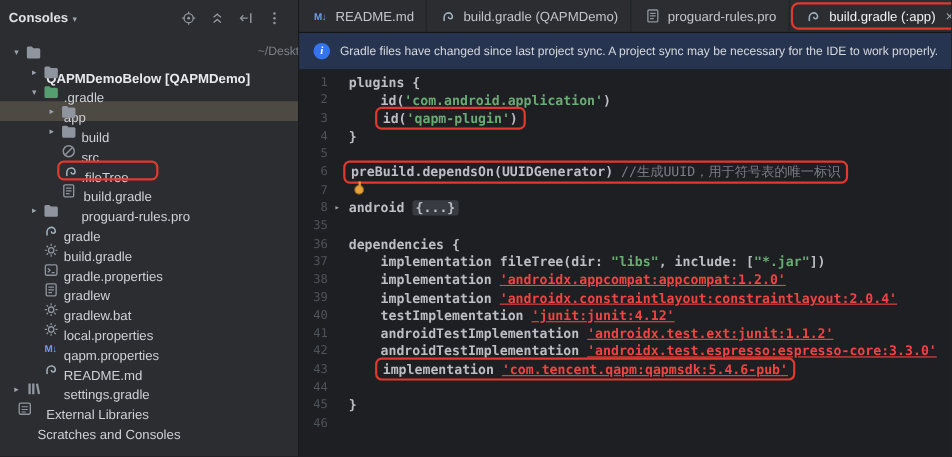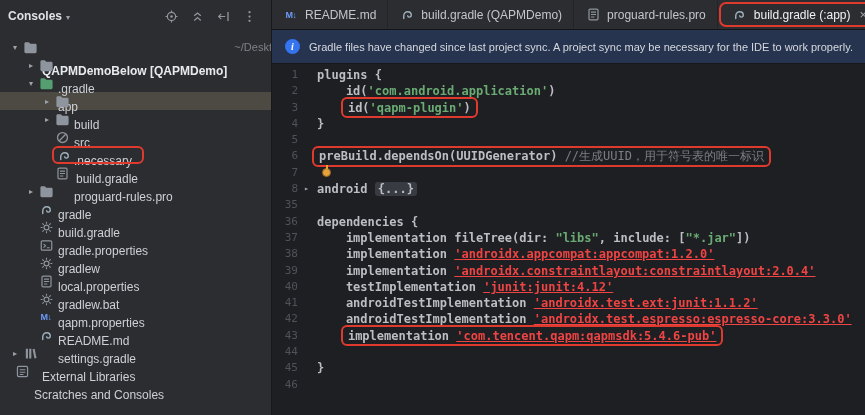--- a/index.html
+++ b/index.html
@@ -140,21 +140,21 @@
           <span class="label">src</span>
         </div>
         <div class="tree-row" style="padding-left: 40px;">
           <span class="arrow"></span>
           <span class="icon">
             <svg width="15" height="15" viewBox="0 0 16 16">
               <circle cx="8" cy="8" r="5.3" fill="none" stroke="#8f959e" stroke-width="1.4"></circle>
               <line x1="4.6" y1="11.4" x2="11.4" y2="4.6" stroke="#8f959e" stroke-width="1.4"></line>
             </svg>
           </span>
-          <span class="label">.necessary</span>
+          <span class="label">.fileTree</span>
         </div>
         <div class="tree-row" style="padding-left: 40px;">
           <span class="arrow"></span>
           <span class="red-wrap">
             <span class="icon">
               <svg width="15" height="15" viewBox="0 0 16 16">
                 <path d="M4 12.3V9.5C4 7 5.8 5 8.3 5c2.1 0 3.7 1.6 3.7 3.6 0 1.2-.9 2.2-2 2.2-.9 0-1.6-.6-1.8-1.4" fill="none" stroke="#9fb1bd" stroke-width="1.5" stroke-linecap="round"></path>
               </svg>
             </span>
             <span class="label">build.gradle</span>
@@ -205,35 +205,35 @@
               <rect x="2.4" y="3" width="11.2" height="10" rx="1.3" fill="none" stroke="#8f959e" stroke-width="1.3"></rect>
               <path d="M4.8 6.2l2.2 2-2.2 2M8.4 10.4h3" fill="none" stroke="#8f959e" stroke-width="1.2"></path>
             </svg>
           </span>
           <span class="label">gradlew</span>
         </div>
         <div class="tree-row" style="padding-left: 24px;">
           <span class="arrow"></span>
           <span class="icon">
             <svg width="15" height="15" viewBox="0 0 16 16">
+              <rect x="3.2" y="2.2" width="9.6" height="11.6" rx="1.2" fill="none" stroke="#8f959e" stroke-width="1.3"></rect>
+              <path d="M5.3 5.4h5.4M5.3 8h5.4M5.3 10.6h3.6" stroke="#8f959e" stroke-width="1.2"></path>
+            </svg>
+          </span>
+          <span class="label">gradlew.bat</span>
+        </div>
+        <div class="tree-row" style="padding-left: 24px;">
+          <span class="arrow"></span>
+          <span class="icon">
+            <svg width="15" height="15" viewBox="0 0 16 16">
               <circle cx="8" cy="8" r="2.6" fill="none" stroke="#8f959e" stroke-width="1.3"></circle>
               <path d="M8 1.8v2.1M8 12.1v2.1M1.8 8h2.1M12.1 8h2.1M3.6 3.6l1.5 1.5M10.9 10.9l1.5 1.5M12.4 3.6l-1.5 1.5M5.1 10.9l-1.5 1.5" stroke="#8f959e" stroke-width="1.2"></path>
             </svg>
           </span>
           <span class="label">local.properties</span>
-        </div>
-        <div class="tree-row" style="padding-left: 24px;">
-          <span class="arrow"></span>
-          <span class="icon">
-            <svg width="15" height="15" viewBox="0 0 16 16">
-              <rect x="3.2" y="2.2" width="9.6" height="11.6" rx="1.2" fill="none" stroke="#8f959e" stroke-width="1.3"></rect>
-              <path d="M5.3 5.4h5.4M5.3 8h5.4M5.3 10.6h3.6" stroke="#8f959e" stroke-width="1.2"></path>
-            </svg>
-          </span>
-          <span class="label">gradlew.bat</span>
         </div>
         <div class="tree-row" style="padding-left: 24px;">
           <span class="arrow"></span>
           <span class="icon">
             <svg width="15" height="15" viewBox="0 0 16 16">
               <circle cx="8" cy="8" r="2.6" fill="none" stroke="#8f959e" stroke-width="1.3"></circle>
               <path d="M8 1.8v2.1M8 12.1v2.1M1.8 8h2.1M12.1 8h2.1M3.6 3.6l1.5 1.5M10.9 10.9l1.5 1.5M12.4 3.6l-1.5 1.5M5.1 10.9l-1.5 1.5" stroke="#8f959e" stroke-width="1.2"></path>
             </svg>
           </span>
           <span class="label">qapm.properties</span>

